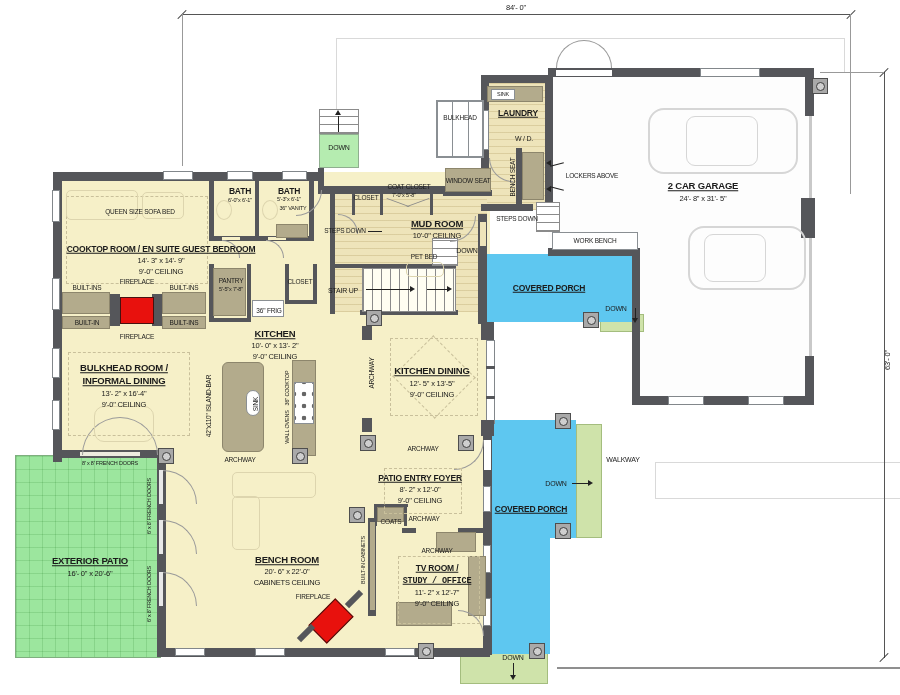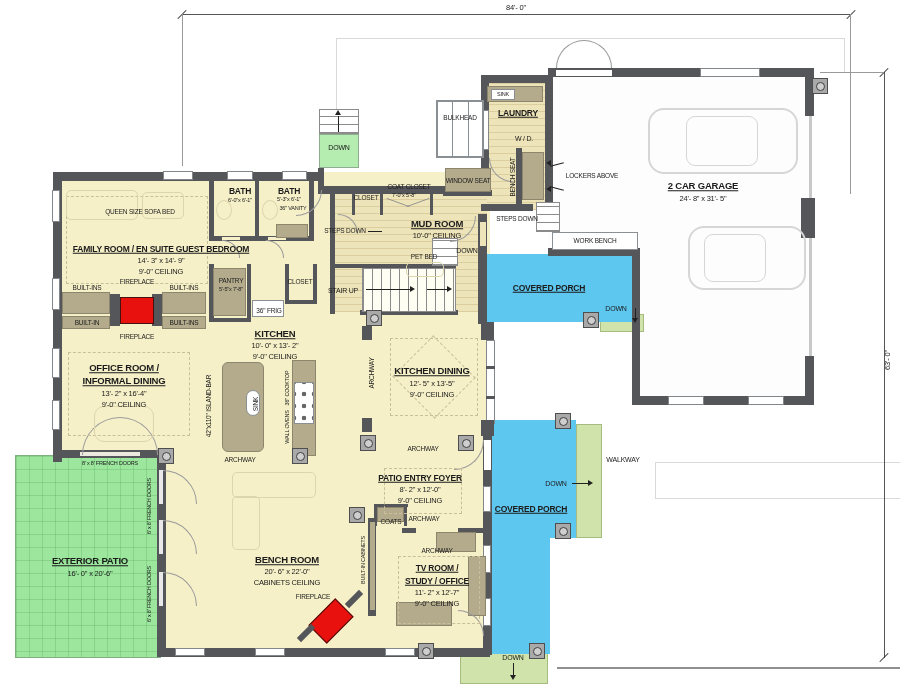--- a/index.html
+++ b/index.html
@@ -302,41 +302,41 @@
   <div class="lbl a7" style="left:467px;top:250px;">DOWN</div>
   <div class="lbl a" style="left:424px;top:257px;">PET BED</div>
   <div class="lbl a" style="left:345px;top:231px;">STEPS DOWN</div>
   <div class="lbl a7" style="left:343px;top:290px;">STAIR UP</div>
   <div class="lbl a" style="left:140px;top:212px;">QUEEN SIZE SOFA BED</div>
   <div class="lbl rb" style="left:240px;top:191px;">BATH</div>
   <div class="lbl tiny" style="left:240px;top:201px;">6'-0"x 6'-1"</div>
   <div class="lbl rb" style="left:289px;top:191px;">BATH</div>
   <div class="lbl tiny" style="left:289px;top:200px;">5'-3"x 6'-1"</div>
   <div class="lbl tiny" style="left:293px;top:209px;">36" VANITY</div>
-  <div class="lbl rb u" style="left:161px;top:249px;">FAMILY ROOM / EN SUITE GUEST BEDROOM</div>
+  <div class="lbl rb u" style="left:161px;top:249px;">COOKTOP ROOM / EN SUITE GUEST BEDROOM</div>
   <div class="lbl s" style="left:161px;top:261px;">14'- 3" x 14'- 9"</div>
   <div class="lbl s" style="left:161px;top:272px;">9'-0" CEILING</div>
   <div class="lbl a" style="left:87px;top:288px;">BUILT-INS</div>
   <div class="lbl a" style="left:137px;top:282px;">FIREPLACE</div>
   <div class="lbl a" style="left:184px;top:288px;">BUILT-INS</div>
   <div class="lbl a" style="left:87px;top:323px;">BUILT-IN</div>
   <div class="lbl a" style="left:184px;top:323px;">BUILT-INS</div>
   <div class="lbl a" style="left:137px;top:337px;">FIREPLACE</div>
   <div class="lbl a" style="left:231px;top:281px;">PANTRY</div>
   <div class="lbl tiny" style="left:231px;top:290px;">5'-5"x 7'-8"</div>
   <div class="lbl a" style="left:300px;top:282px;">CLOSET</div>
   <div class="lbl a" style="left:269px;top:311px;">36" FRIG</div>
   <div class="lbl r u" style="left:275px;top:334px;">KITCHEN</div>
   <div class="lbl s" style="left:275px;top:346px;">10'- 0" x 13'- 2"</div>
   <div class="lbl s" style="left:275px;top:357px;">9'-0" CEILING</div>
   <div class="lbl a v" style="left:209px;top:406px;">42"x110" ISLAND-BAR</div>
   <div class="lbl a v" style="left:256px;top:404px;">SINK</div>
   <div class="lbl tiny v" style="left:288px;top:388px;">36" COOKTOP</div>
   <div class="lbl tiny v" style="left:288px;top:427px;">WALL OVENS</div>
-  <div class="lbl r u" style="left:124px;top:368px;">OFFICE ROOM /</div>
+  <div class="lbl r u" style="left:124px;top:368px;">BULKHEAD ROOM /</div>
   <div class="lbl r u" style="left:124px;top:381px;">INFORMAL DINING</div>
   <div class="lbl s" style="left:124px;top:394px;">13'- 2" x 16'-4"</div>
   <div class="lbl s" style="left:124px;top:405px;">9'-0" CEILING</div>
   <div class="lbl a v" style="left:372px;top:373px;">ARCHWAY</div>
   <div class="lbl r u" style="left:432px;top:371px;">KITCHEN DINING</div>
   <div class="lbl s" style="left:432px;top:384px;">12'- 5" x 13'-5"</div>
   <div class="lbl s" style="left:432px;top:395px;">9'-0" CEILING</div>
   <div class="lbl a" style="left:423px;top:449px;">ARCHWAY</div>
   <div class="lbl a" style="left:240px;top:460px;">ARCHWAY</div>
   <div class="lbl tiny" style="left:110px;top:464px;">8' x 8' FRENCH DOORS</div>
@@ -349,21 +349,21 @@
   <div class="lbl s" style="left:420px;top:501px;">9'-0" CEILING</div>
   <div class="lbl a" style="left:424px;top:519px;">ARCHWAY</div>
   <div class="lbl a" style="left:391px;top:522px;">COATS</div>
   <div class="lbl r u" style="left:287px;top:560px;">BENCH ROOM</div>
   <div class="lbl s" style="left:287px;top:572px;">20'- 6" x 22'-0"</div>
   <div class="lbl s" style="left:287px;top:583px;">CABINETS CEILING</div>
   <div class="lbl a" style="left:313px;top:597px;">FIREPLACE</div>
   <div class="lbl tiny v" style="left:364px;top:560px;">BUILT-IN CABINETS</div>
   <div class="lbl a" style="left:437px;top:551px;">ARCHWAY</div>
   <div class="lbl rb u" style="left:437px;top:568px;">TV ROOM /</div>
-  <div class="lbl rb u" style="left:437px;top:581px;">STUDY / OFFICE</div>
+  <div class="lbl rb u" style="left:437px;top:581px;font-family:Liberation Mono, monospace;">STUDY / OFFICE</div>
   <div class="lbl s" style="left:437px;top:593px;">11'- 2" x 12'-7"</div>
   <div class="lbl s" style="left:437px;top:604px;">9'-0" CEILING</div>
   <div class="lbl rb u" style="left:549px;top:288px;">COVERED PORCH</div>
   <div class="lbl a7" style="left:616px;top:308px;">DOWN</div>
   <div class="lbl a7" style="left:623px;top:459px;">WALKWAY</div>
   <div class="lbl a7" style="left:556px;top:483px;">DOWN</div>
   <div class="lbl rb u" style="left:531px;top:509px;">COVERED PORCH</div>
   <div class="lbl a7" style="left:513px;top:657px;">DOWN</div>
 </div>
 

